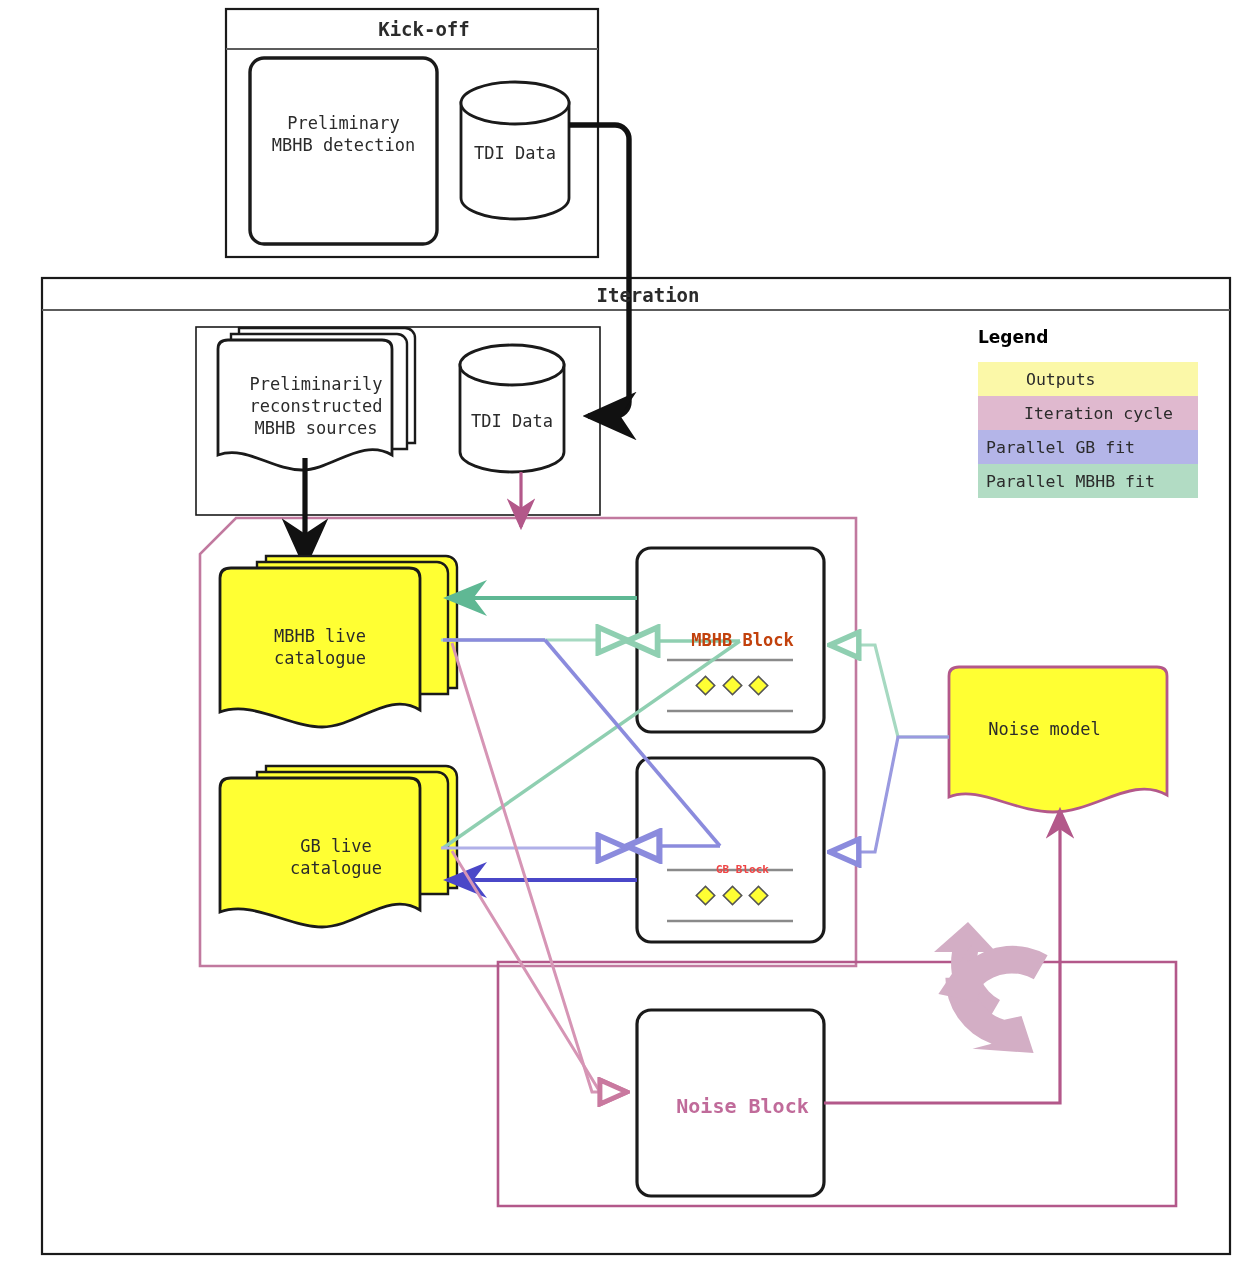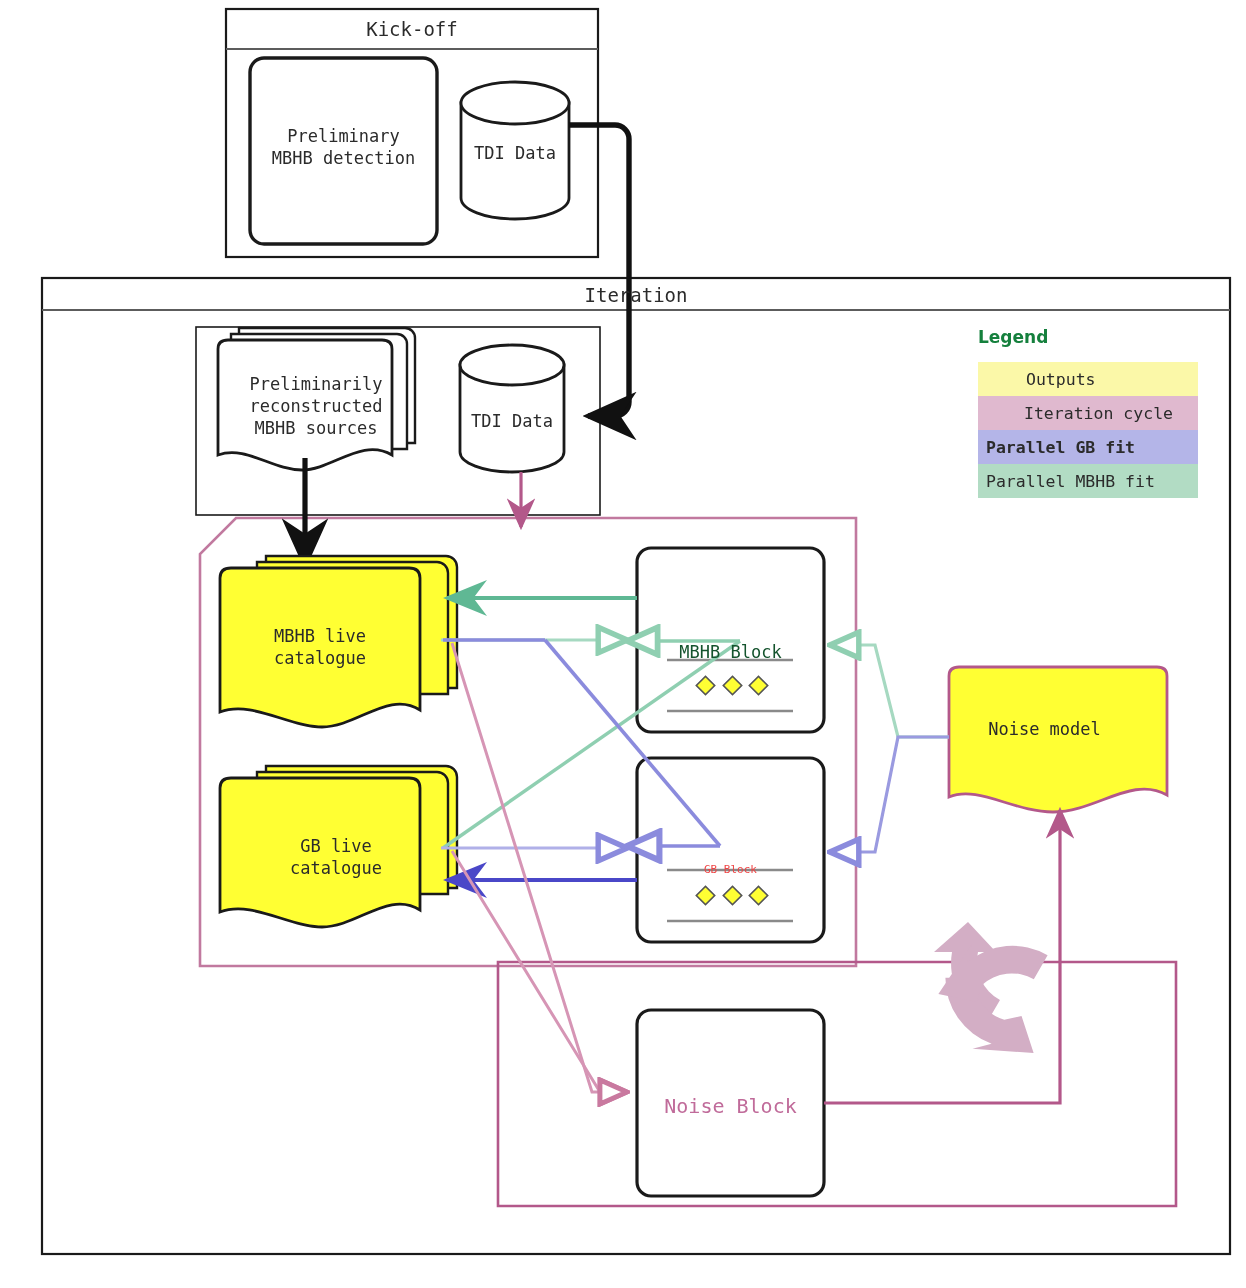--- a/index.html
+++ b/index.html
@@ -1,21 +1,21 @@
 <!DOCTYPE html>
 <html><head>
 <meta charset="utf-8">
 <style>
   html,body{margin:0;padding:0;background:#ffffff;}
   body{font-family:"DejaVu Sans Mono","Liberation Mono",monospace;}
   #stage{position:relative;width:1246px;height:1288px;overflow:hidden;background:#fff;}
   svg#canvas{position:absolute;left:0;top:0;width:1246px;height:1288px;}
   .lbl{position:absolute;white-space:pre;text-align:center;font-family:"DejaVu Sans Mono","Liberation Mono",monospace;color:#2b2b2b;line-height:1.30;}
-  .boldlbl{font-weight:normal;}
-  .legend-title{position:absolute;font-family:"DejaVu Sans","Liberation Sans",sans-serif;font-weight:bold;font-size:17px;color:#15803d;}
+  .boldlbl{font-weight:bold;padding-left:12px;}
+  .legend-title{position:absolute;font-family:"DejaVu Sans","Liberation Sans",sans-serif;font-weight:bold;font-size:17px;color:#000000;}
   .legend-row{position:absolute;font-family:"DejaVu Sans Mono","Liberation Mono",monospace;font-size:16.5px;color:#2b2b2b;display:flex;align-items:center;padding-left:8px;box-sizing:border-box;}
 </style>
 </head>
 <body>
 
 <div id="stage">
 
   <svg id="canvas" viewBox="0 0 1246 1288">
     <defs>
 
@@ -169,47 +169,47 @@
     <g>
       <rect x="978" y="362" width="220" height="34" fill="#fbf8a8"></rect>
       <rect x="978" y="396" width="220" height="34" fill="#e0b9cf"></rect>
       <rect x="978" y="430" width="220" height="34" fill="#b4b5e8"></rect>
       <rect x="978" y="464" width="220" height="34" fill="#b2dcc4"></rect>
     </g>
   </svg>
 
   <div class="lbl boldlbl" style="left:226px;top:17px;width:372px;font-size:19px;">Kick-off</div>
 
-  <div class="lbl" style="left:250px;top:125px;width:187px;font-size:17px;">Preliminary
+  <div class="lbl" style="left:250px;top:112px;width:187px;font-size:17px;">Preliminary
 MBHB detection</div>
 
   <div class="lbl" style="left:461px;top:142px;width:108px;font-size:17px;">TDI Data</div>
 
   <div class="lbl boldlbl" style="left:42px;top:283px;width:1188px;font-size:19px;">Iteration</div>
 
   <div class="lbl" style="left:222px;top:373px;width:176px;font-size:17px;text-align:center;padding-left:12px;box-sizing:border-box;">Preliminarily
 reconstructed
 MBHB sources</div>
 
   <div class="lbl" style="left:460px;top:410px;width:104px;font-size:17px;">TDI Data</div>
 
   <div class="lbl" style="left:220px;top:625px;width:200px;font-size:17px;">MBHB live
 catalogue</div>
 
   <div class="lbl" style="left:220px;top:835px;width:232px;font-size:17px;">GB live
 catalogue</div>
 
-  <div class="lbl boldlbl" style="left:637px;top:629px;width:187px;font-size:17px;color:#14532d;margin-top:12px;">MBHB Block</div>
+  <div class="lbl boldlbl" style="left:637px;top:629px;width:187px;font-size:17px;color:#c2410c;">MBHB Block</div>
 
   <div class="lbl boldlbl" style="left:637px;top:863px;width:187px;font-size:11px;color:#ef4444;">GB Block</div>
 
   <div class="lbl boldlbl" style="left:637px;top:1093px;width:187px;font-size:20px;color:#c06b9a;">Noise Block</div>
 
   <div class="lbl" style="left:949px;top:718px;width:191px;font-size:17px;">Noise model</div>
 
   <div class="legend-title" style="left:978px;top:327px;">Legend</div>
 
   <div class="legend-row" style="left:978px;top:362px;width:220px;height:34px;margin-left:40px;">Outputs</div>
   <div class="legend-row" style="left:978px;top:396px;width:248px;height:34px;padding-left:46px;">Iteration cycle</div>
-  <div class="legend-row" style="left:978px;top:430px;width:220px;height:34px;font-weight:bold;">Parallel GB fit</div>
+  <div class="legend-row" style="left:978px;top:430px;width:220px;height:34px;">Parallel GB fit</div>
   <div class="legend-row" style="left:978px;top:464px;width:220px;height:34px;">Parallel MBHB fit</div>
 
 </div>
 
 </body></html>

